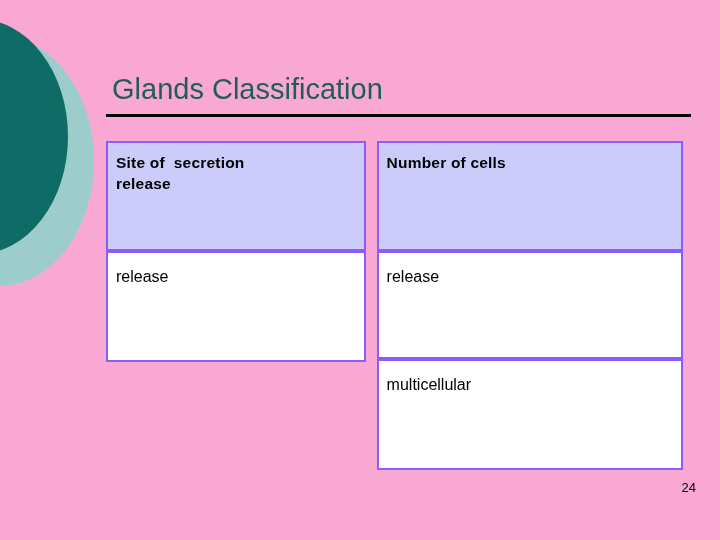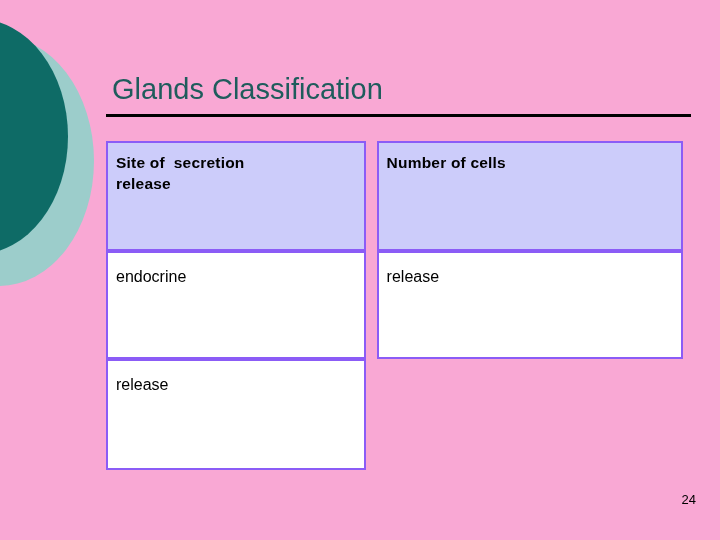--- a/index.html
+++ b/index.html
@@ -108,21 +108,21 @@
   }
   .cell.row2 { height: 108px; border-top-width: 2px; }
   .cell.row3 { height: 111px; border-top-width: 2px; }
 
   .cell-line { display: block; white-space: pre; }
 
   
   #page-number {
     position: absolute;
     right: 24px;
-    top: 492px;
+    top: 480px;
     font-size: 13px;
     color: #000000;
     text-align: right;
   }
 </style>
 </head>
 <body>
 
 <div id="slide">
 
@@ -132,34 +132,34 @@
   <div id="title">Glands Classification</div>
   <div id="title-rule"></div>
 
   <div id="glands-table">
 
     <div class="table-col" id="col-left">
       <div class="cell header">
         <span class="cell-line">Site of  secretion</span>
         <span class="cell-line">release</span>
       </div>
-      <div class="cell body row2">
-        <span class="cell-line">endocrine</span>
-      </div>
       <div class="cell body row3">
         <span class="cell-line">release</span>
       </div>
     </div>
 
     <div class="table-col" id="col-right">
       <div class="cell header">
         <span class="cell-line">Number of cells</span>
       </div>
       <div class="cell body row2">
         <span class="cell-line">release</span>
       </div>
+      <div class="cell body row3">
+        <span class="cell-line">multicellular</span>
+      </div>
     </div>
 
   </div>
 
   <div id="page-number">24</div>
 
 </div>
 
 </body></html>

